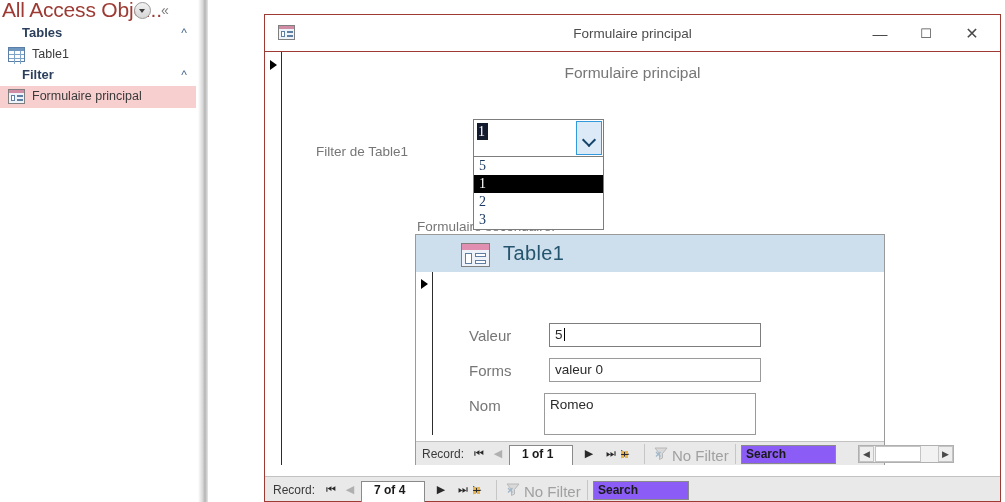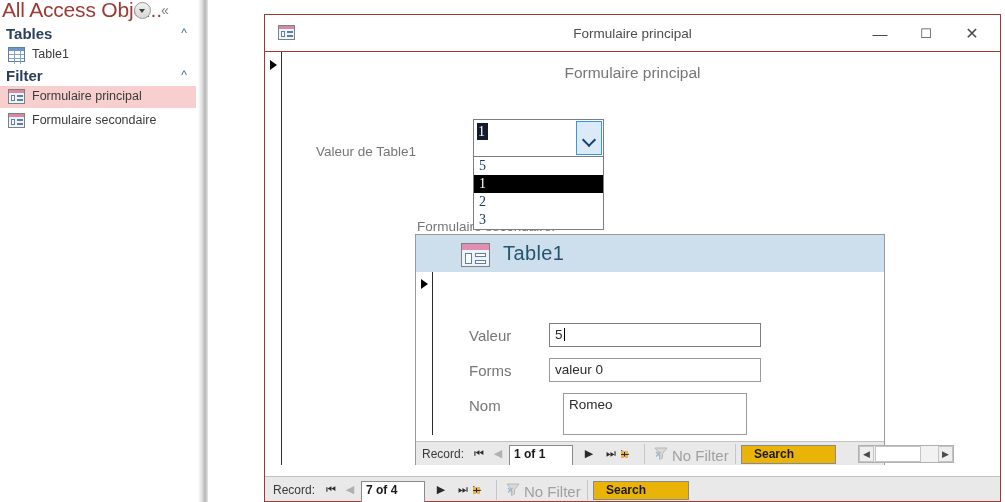--- a/index.html
+++ b/index.html
@@ -73,22 +73,22 @@
   }
 
   .nav-group {
     position: absolute;
     left: 0;
     width: 196px;
     height: 20px;
   }
   .nav-group-label {
     position: absolute;
-    left: 6px; top: 1px;
-    font-size: 15px;
+    left: 22px; top: 1px;
+    font-size: 13px;
     font-weight: bold;
     color: #2b3f5c;
   }
   .nav-group-chevron {
     position: absolute;
     right: 9px; top: 2px;
     font-size: 12px;
     color: #4a6a92;
   }
 
@@ -435,45 +435,45 @@
     position: absolute;
     top: 3px;
     height: 28px;
     background: #ffffff;
     border: 1px solid #8a8a8a;
     box-sizing: border-box;
     font-size: 12px;
     font-weight: bold;
     color: #1a1a1a;
     line-height: 16px;
-    padding-left: 4px;
+    padding-left: 12px;
   }
   .nv-filter {
     position: absolute;
     top: 5px;
     font-size: 15px;
     color: #a0a0a0;
   }
   .nv-filter-icon {
     position: absolute;
     top: 5px;
     width: 14px; height: 13px;
   }
   .nv-search {
     position: absolute;
     top: 3px;
     height: 19px;
-    background: #eab308;
+    background: #8b5cf6;
     border: 1px solid #8a8a8a;
     box-sizing: border-box;
     font-size: 12px;
     font-weight: bold;
     color: #1a1a1a;
     line-height: 17px;
-    padding-left: 12px;
+    padding-left: 4px;
   }
   .nv-sep {
     position: absolute;
     top: 2px;
     width: 1px;
     height: 20px;
     background: #c6c6c6;
   }
 
   
@@ -555,29 +555,20 @@
       <span class="nav-group-chevron">^</span>
     </div>
     <div class="nav-item selected" style="top:86px;">
       <span class="nav-icon icon-form">
         <i class="bar"></i>
           <i class="b1"></i>
           <i class="b2"></i>
           <i class="b3"></i>
       </span>
       <span class="nav-item-label">Formulaire principal</span>
-    </div>
-    <div class="nav-item" style="top:110px;">
-      <span class="nav-icon icon-form">
-        <i class="bar"></i>
-          <i class="b1"></i>
-          <i class="b2"></i>
-          <i class="b3"></i>
-      </span>
-      <span class="nav-item-label">Formulaire secondaire</span>
     </div>
   </div>
 
   <div id="nav-splitter">
     <div id="nav-splitter-track"></div>
   </div>
 
   <div id="formwin">
 
     <div id="formwin-titlebar">
@@ -594,21 +585,21 @@
     </div>
 
     <div id="formbody">
 
       <div id="record-selector-outer">
         <span class="arrow"></span>
       </div>
 
       <div id="form-header-title">Formulaire principal</div>
 
-      <div id="lbl-valeur-table1">Valeur de Table1</div>
+      <div id="lbl-valeur-table1">Filter de Table1</div>
 
       <div id="lbl-subform">Formulaire secondaire:</div>
 
       <div id="subform">
         <div id="subform-header">
           <span id="subform-header-icon">
             <i class="bar"></i>
               <i class="b1"></i>
               <i class="b2"></i>
               <i class="b3"></i>
@@ -625,21 +616,21 @@
           <span class="field-input focused" style="left:133px; top:0; width:212px; height:24px;"><span>5</span><span class="caret"></span></span>
         </div>
 
         <div class="field-row" style="top:123px;">
           <span class="field-label" style="left:53px; top:4px;">Forms</span>
           <span class="field-input" style="left:133px; top:0; width:212px; height:24px;">valeur 0</span>
         </div>
 
         <div class="field-row" style="top:158px;">
           <span class="field-label" style="left:53px; top:4px;">Nom</span>
-          <span class="field-input" style="left:147px; top:0; width:184px; height:42px;">Romeo</span>
+          <span class="field-input" style="left:128px; top:0; width:212px; height:42px;">Romeo</span>
         </div>
 
         <div class="navbar-access" style="left:0; bottom:0; width:468px; height:24px;">
           <span class="nv-label" style="left:6px;">Record:</span>
           <span class="nv-btn" style="left:55px;">⏮</span>
           <span class="nv-btn dim" style="left:74px;">◀</span>
           <span class="nv-box" style="left:93px; width:64px;">1 of 1</span>
           <span class="nv-btn" style="left:165px;">▶</span>
           <span class="nv-btn" style="left:187px;">⏭</span>
           <span class="nv-btn goto-new" style="left:205px;"><span>▶</span><span class="star"></span></span>

